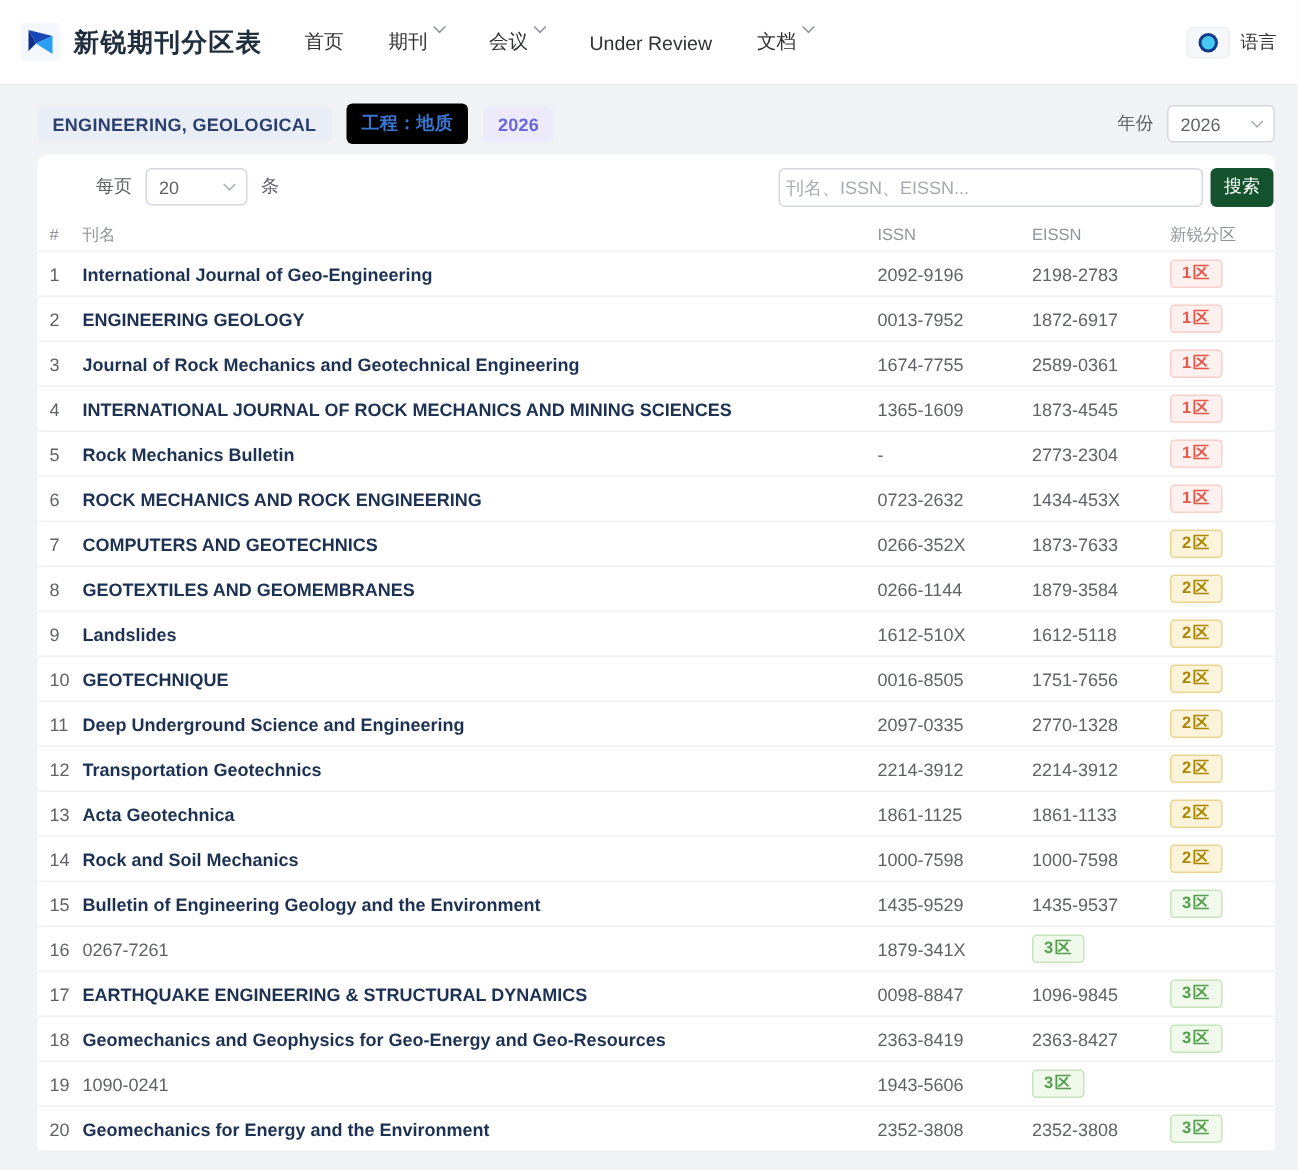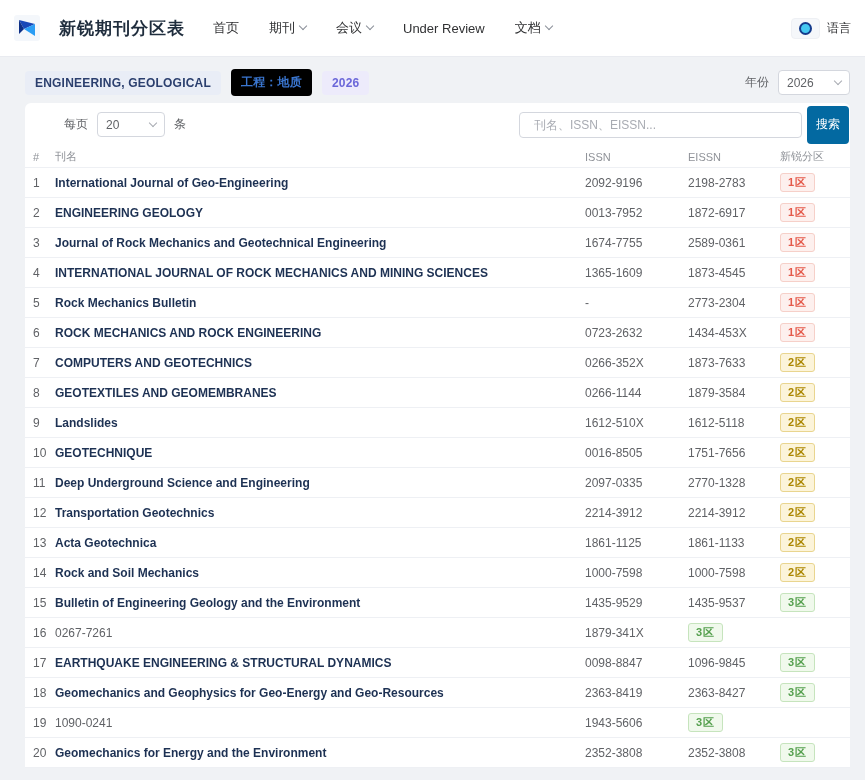--- a/index.html
+++ b/index.html
@@ -9,23 +9,23 @@
     background:#f0f2f5; color:#303133; font-size:12px;
   }
   
   .header {
     height:57px; background:#fff; border-bottom:1px solid #e9ebf0;
     display:flex; align-items:center; padding:0 14px; position:relative;
   }
   .brand { display:flex; align-items:center; cursor:pointer; }
   .brand-logo { width:26px; height:26px; display:flex; align-items:center; justify-content:center;
     background:#f4f7fb; border-radius:3px; }
-  .brand-title { font-size:17px; font-weight:bold; color:#1f2d3d; margin-left:19px; letter-spacing:1px; }
+  .brand-title { font-size:17px; font-weight:bold; color:#1f2d3d; margin-left:9px; letter-spacing:1px; }
   .nav { display:flex; align-items:center; margin-left:28px; gap:30px; font-size:13px; color:#303133; }
-  .nav-item { display:flex; align-items:center; gap:5px; cursor:pointer; white-space:nowrap; }
+  .nav-item { display:flex; align-items:flex-start; gap:5px; cursor:pointer; white-space:nowrap; }
   .chev { width:6px; height:6px; border-right:1.4px solid #8a8f99; border-bottom:1.4px solid #8a8f99;
     transform:rotate(45deg); margin-top:-4px; }
   .header-right { margin-left:auto; display:flex; align-items:center; gap:7px; }
   .lang-btn { background:#f5f7fa; border:1px solid #eef0f4; border-radius:4px;
     padding:3px 7px; display:flex; align-items:center; cursor:pointer; }
   .globe-dot { width:13px; height:13px; border-radius:50%; background:#45c8f1; border:2.5px solid #143a8b; }
   .lang-label { font-size:12px; color:#303133; white-space:nowrap; }
   
   .content { padding:0 15px 0 25px; }
   .tags-row { margin-top:12px; display:flex; align-items:center; }
@@ -36,25 +36,25 @@
     border:1px solid #d4d7de; border-radius:4px; height:25px; padding:0 8px; font-size:12px;
     color:#606266; width:72px; cursor:pointer; }
   .selectbox .chev { border-color:#a8abb2; }
   
   .card { background:#fff; border-radius:6px 6px 0 0; margin-top:7px; height:665px; overflow:hidden; }
   .card-toolbar { display:flex; align-items:center; height:43px; padding:0 1px 0 8px; }
   .perpage { display:flex; align-items:center; gap:9px; font-size:12px; color:#606266;margin-left:31px; }
   .perpage .selectbox { width:68px; }
   .search-group { margin-left:auto; display:flex; align-items:center; }
   .search-input { width:283px; height:26px; border:1px solid #d4d7de; border-radius:4px;
-    padding:0 14px; font-size:12px; color:#303133; outline:none;
+    padding:0 4px; font-size:12px; color:#303133; outline:none;
     font-family:"Liberation Sans","DejaVu Sans",sans-serif; }
   .search-input::placeholder { color:#a8abb2; }
-  .search-btn { margin-left:5px; height:38px; padding:0 9px; border:none; border-radius:4px;
-    background:#0369a1; color:#fff; font-size:12px; cursor:pointer; white-space:nowrap;
+  .search-btn { margin-left:5px; height:26px; padding:0 9px; border:none; border-radius:4px;
+    background:#14532d; color:#fff; font-size:12px; cursor:pointer; white-space:nowrap;
     font-family:"Liberation Sans","DejaVu Sans",sans-serif; }
   
   .jtable { width:100%; }
   .trow { display:grid; grid-template-columns:22px 1fr 103px 92px 70px; align-items:center;
     padding-left:8px; border-bottom:1px solid #eef0f4; }
   .thead { height:22px; color:#909399; font-size:11px; }
   .tbody-row { height:30px; cursor:pointer; }
   .cell-rank { color:#606266; font-size:12px; }
   .cell-name { color:#1d3153; font-size:12px; font-weight:600; overflow:hidden;
     text-overflow:ellipsis; white-space:nowrap; padding-right:12px; }

